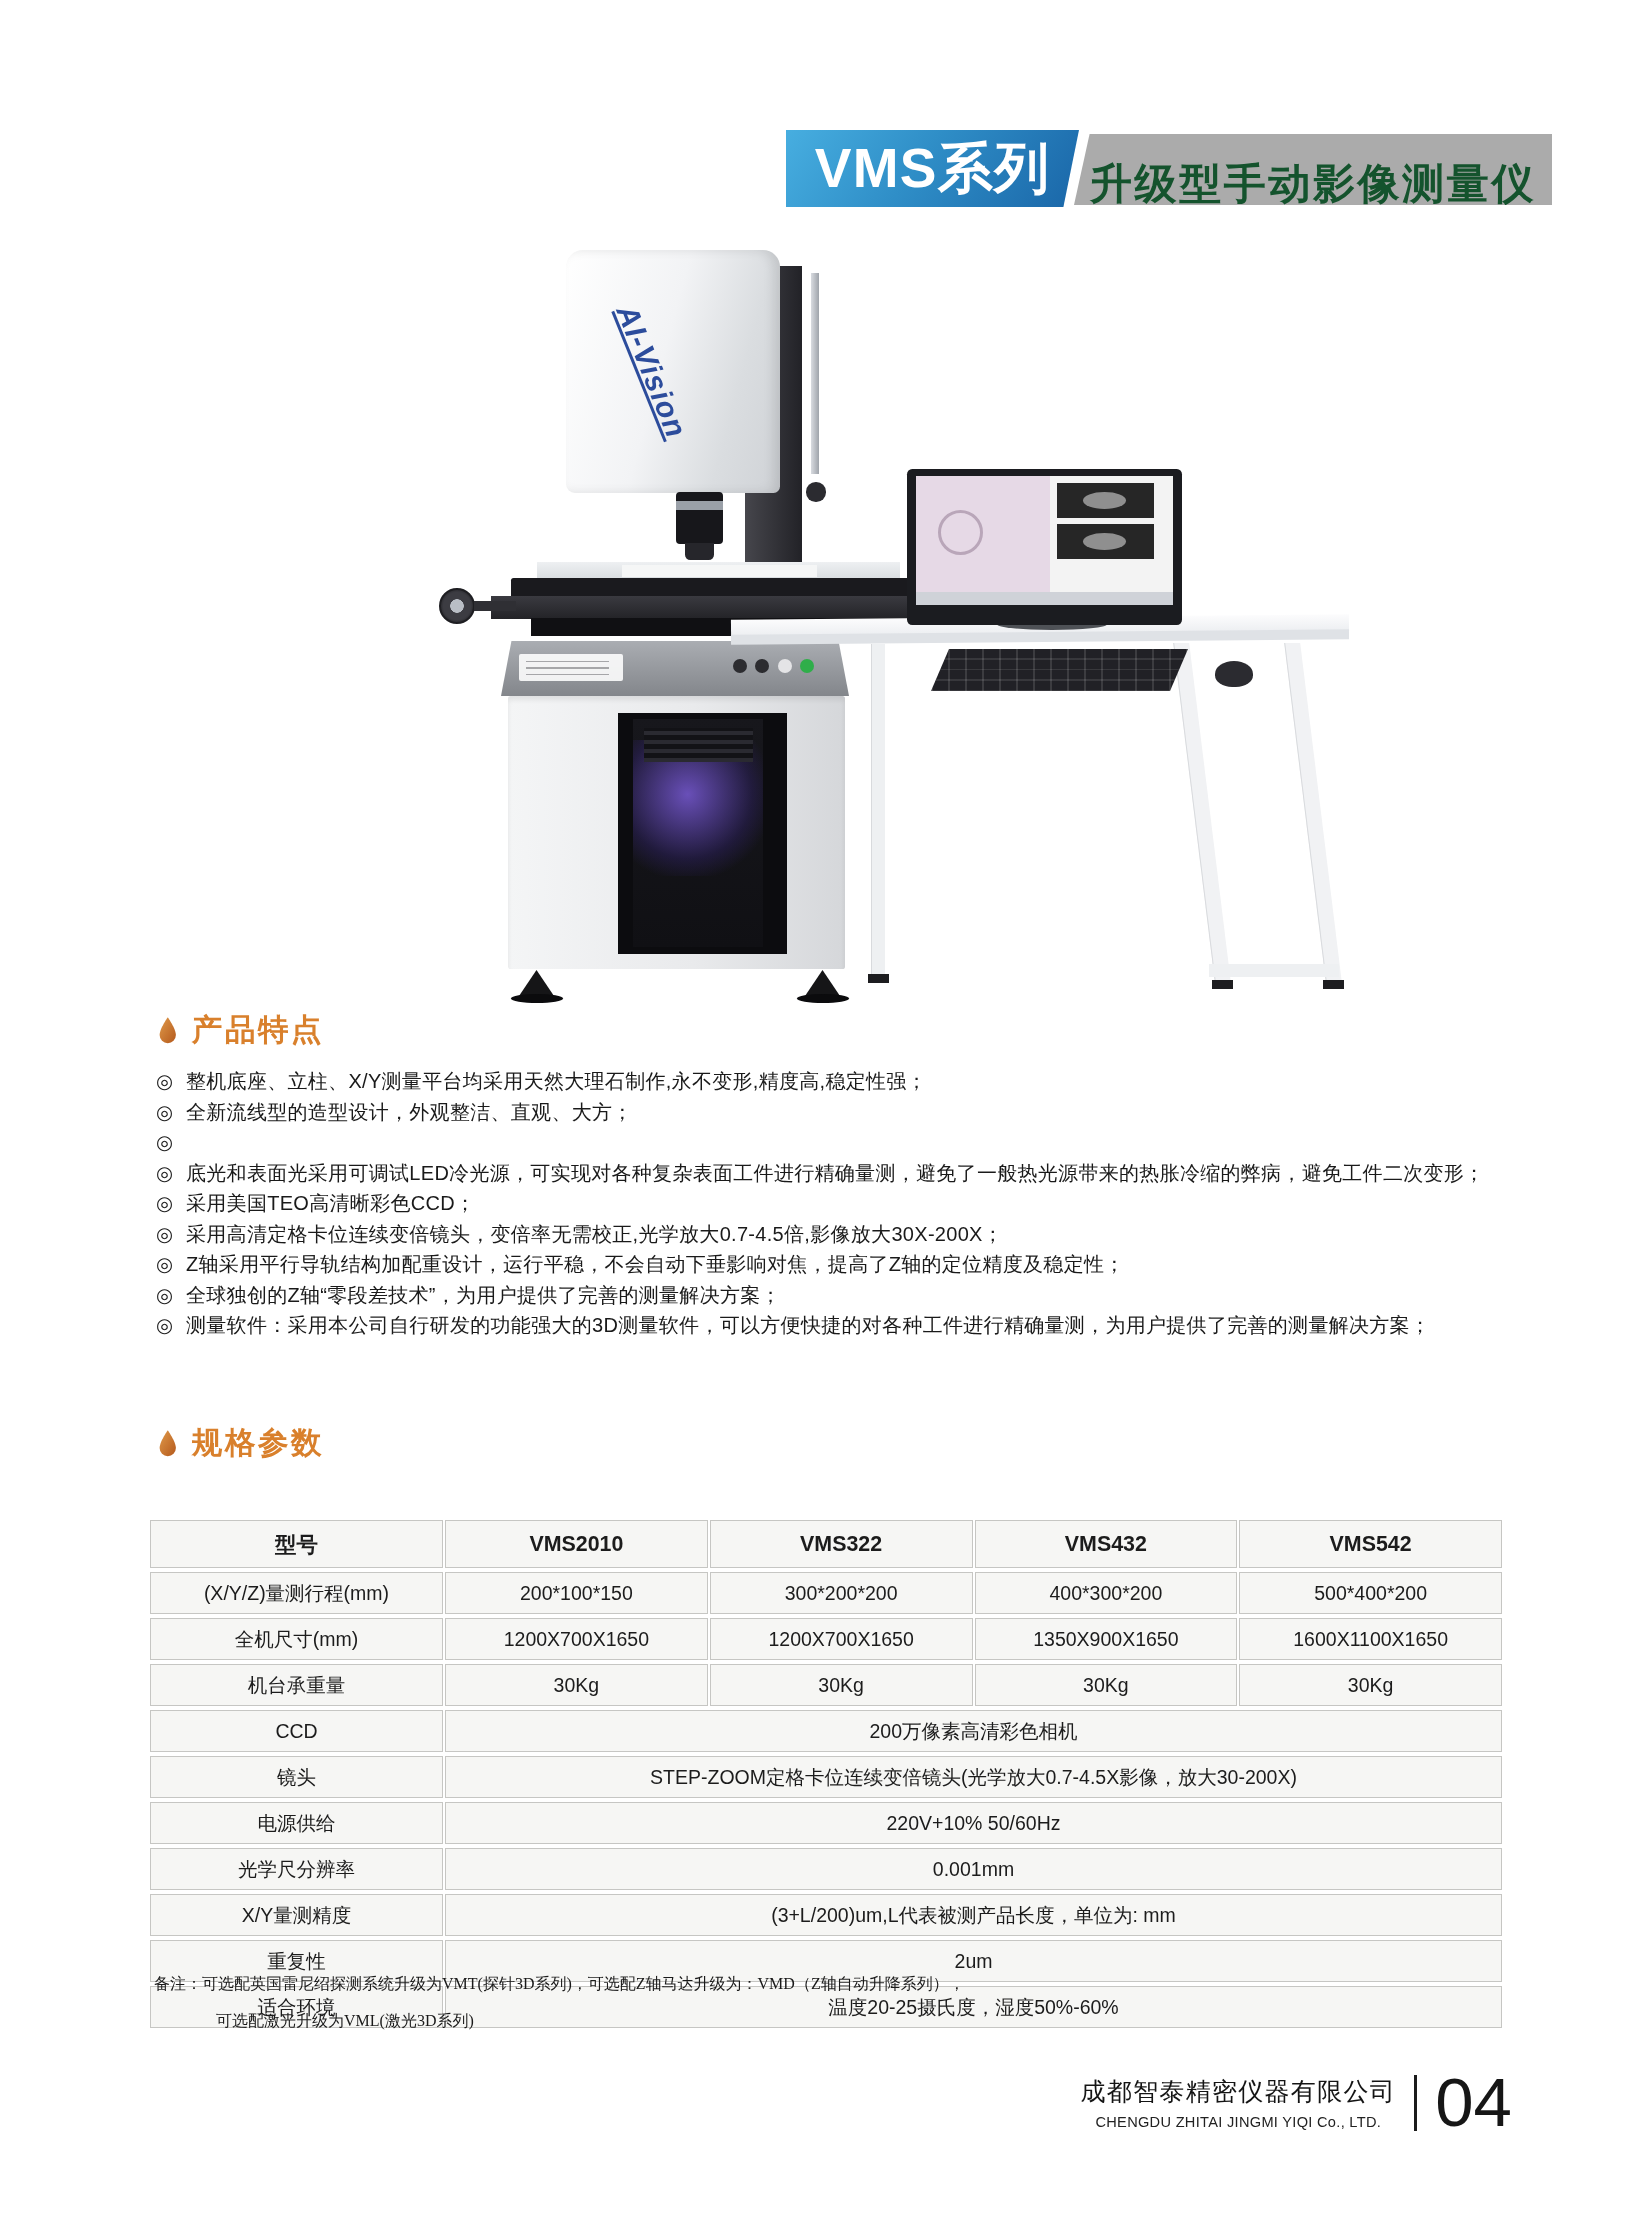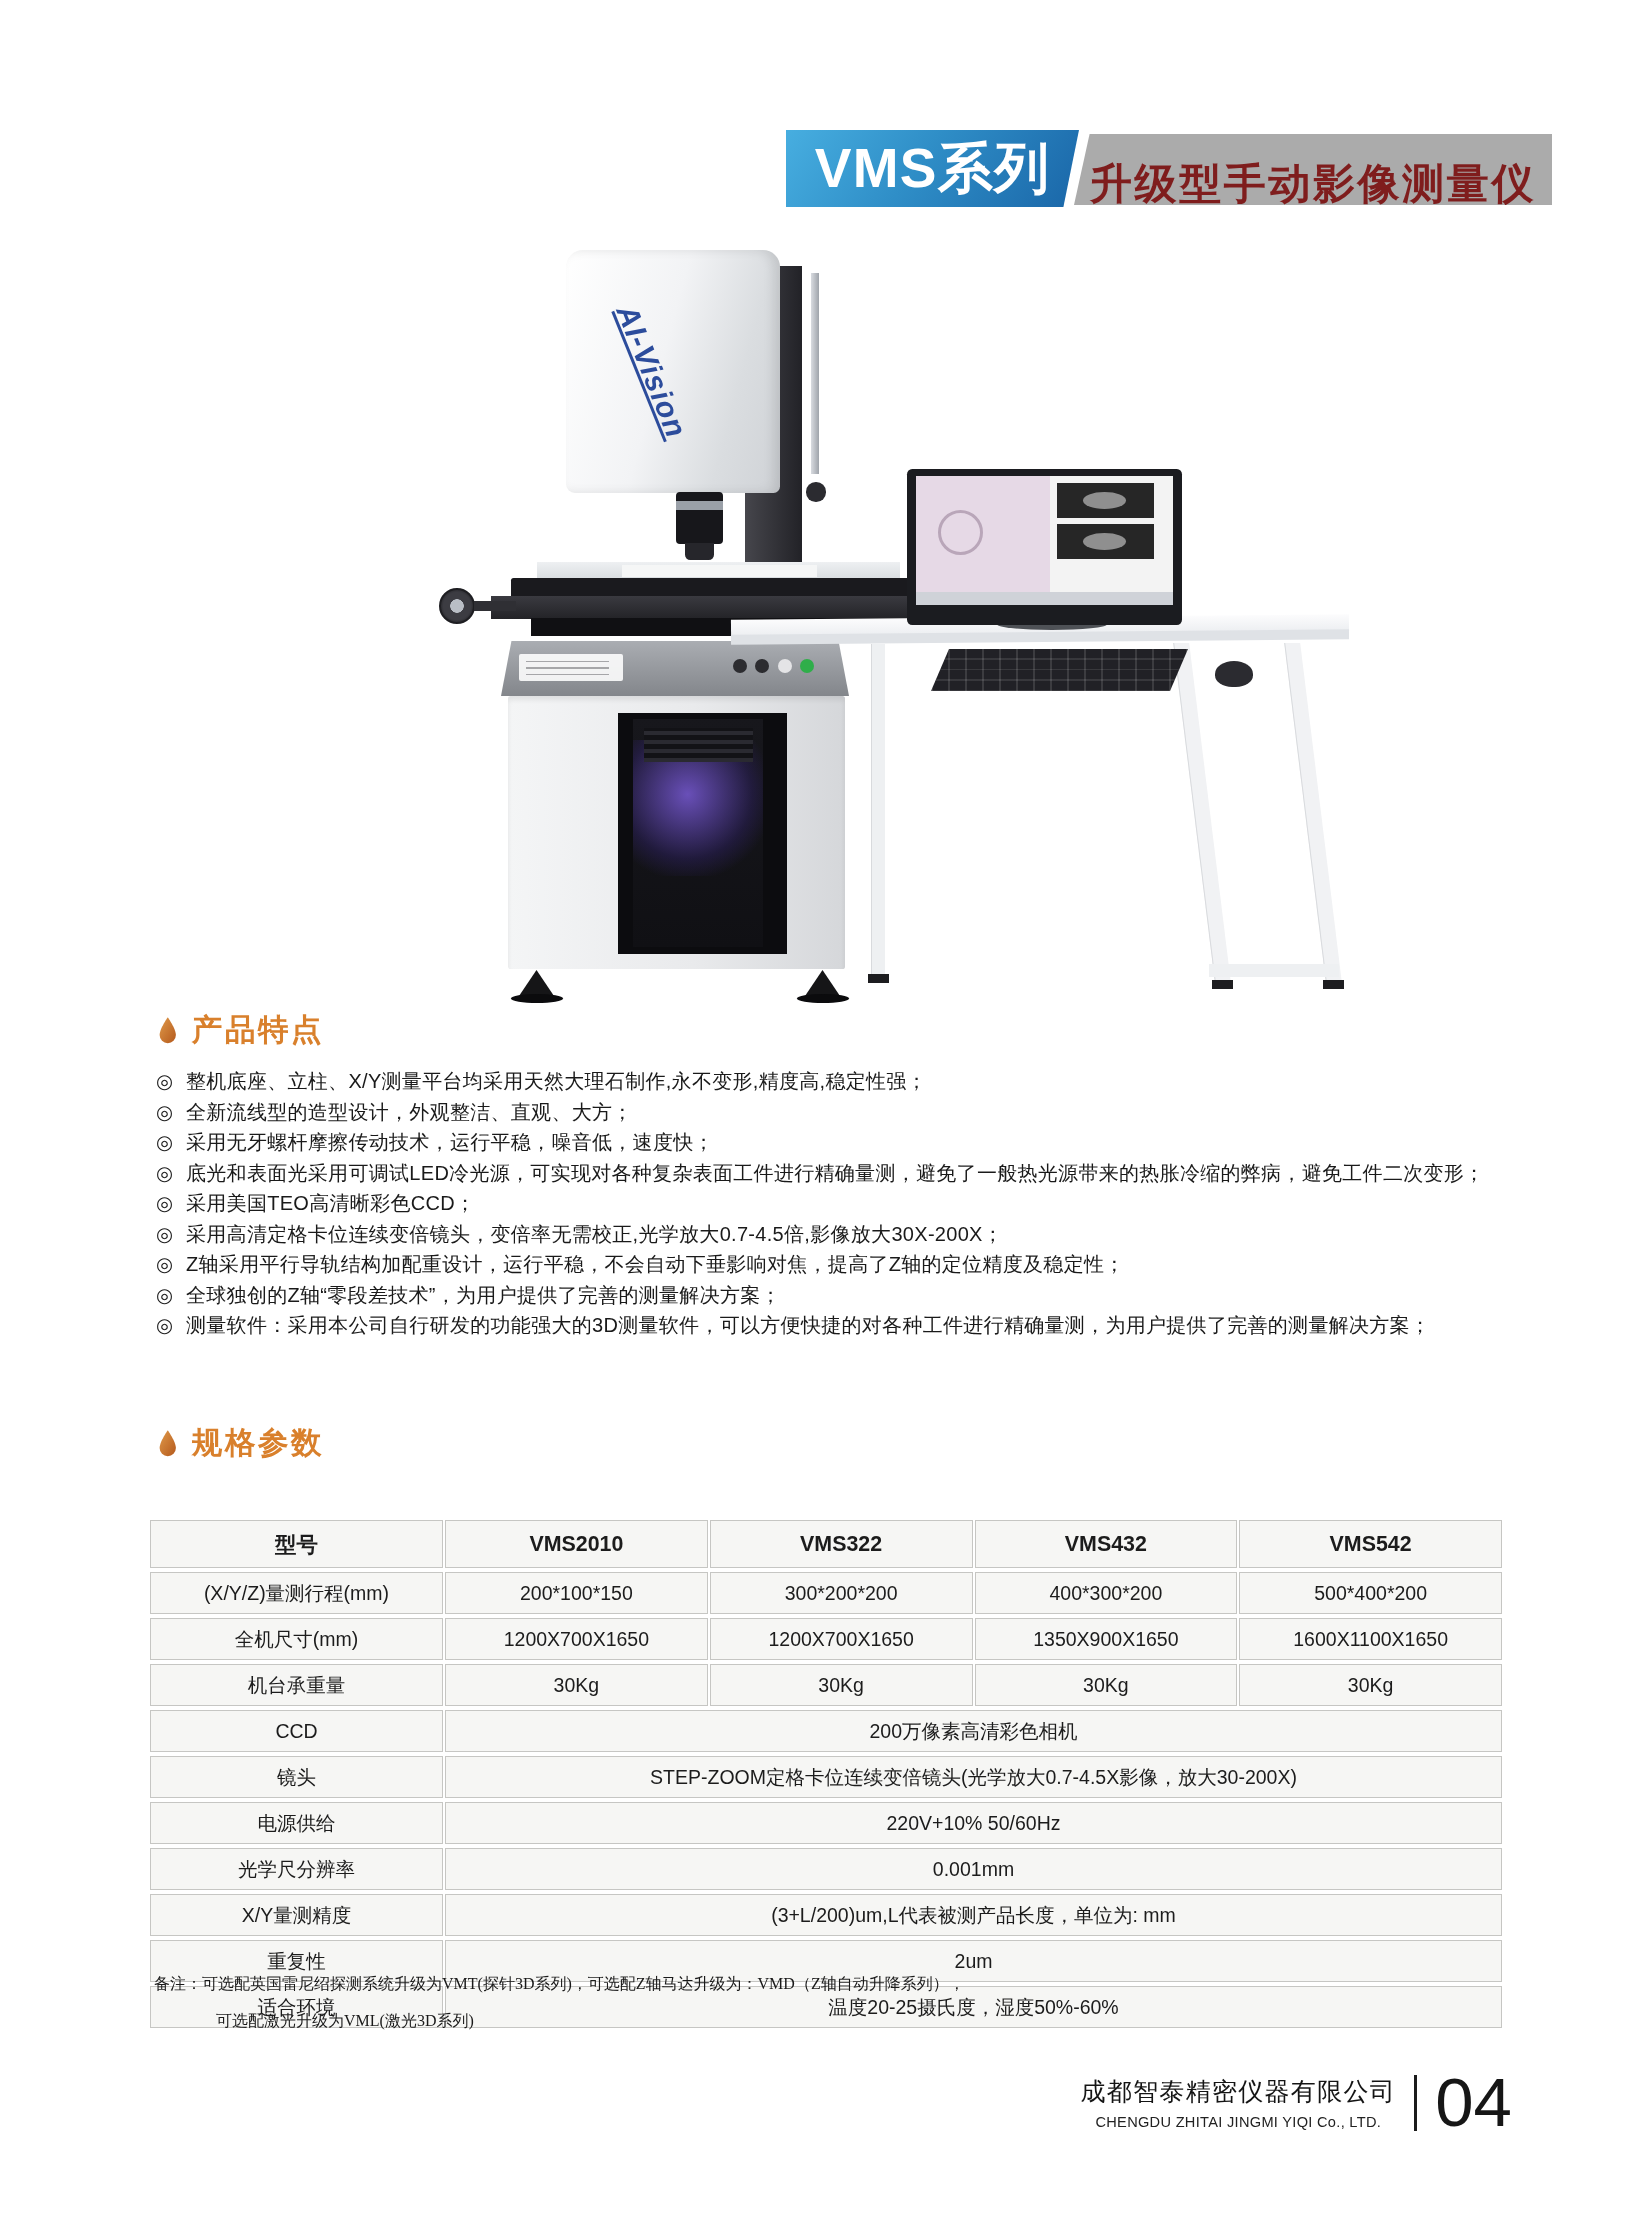--- a/index.html
+++ b/index.html
@@ -15,21 +15,21 @@
   .page{position:relative;width:1646px;height:2227px;background:#ffffff;overflow:hidden;}
 
   
   .hdr-box{position:absolute;display:flex;align-items:center;justify-content:center;}
   .hdr-series{left:786px;top:130px;width:293px;height:77px;
     background:linear-gradient(125deg,var(--hdr-blue1) 0%,#2f8ec7 45%,var(--hdr-blue2) 100%);
     clip-path:polygon(0 0,100% 0,calc(100% - 15.6px) 100%,0 100%);}
   .hdr-series span{color:#fff;font-size:55px;font-weight:bold;letter-spacing:1.3px;}
   .hdr-sub{left:1074px;top:134px;width:478px;height:71px;background:var(--hdr-gray);
     clip-path:polygon(15.6px 0,100% 0,100% 100%,0 100%);}
-  .hdr-sub span{color:#7f1d1d;font-size:42px;font-weight:bold;letter-spacing:2.6px;margin-top:28px;}
+  .hdr-sub span{color:#14532d;font-size:42px;font-weight:bold;letter-spacing:2.6px;margin-top:28px;}
 
   
   .photo{position:absolute;inset:0;pointer-events:none;}
   .photo div{position:absolute;}
   .z-column{left:745px;top:266px;width:57px;height:325px;background:linear-gradient(90deg,#46464c,#222227);}
   .focus-rod{left:811px;top:273px;width:7.8px;height:201px;background:linear-gradient(90deg,#d8dbe0,#9fa4ab);}
   .focus-knob{left:806px;top:482px;width:19.5px;height:19.5px;border-radius:50%;background:#2b2b30;}
   .head{left:566px;top:250px;width:214px;height:243px;border-radius:17px 17px 6.5px 9px;
     background:linear-gradient(105deg,#ffffff 0%,#f2f3f5 45%,#dadde0 75%,#cfd2d6 100%);
     box-shadow:inset -6.5px 0 10.4px rgba(0,0,0,.10);}
@@ -214,21 +214,20 @@
       <li>
         <span class="bullet">◎</span>
         <span class="ftext">整机底座、立柱、X/Y测量平台均采用天然大理石制作,永不变形,精度高,稳定性强；</span>
       </li>
       <li>
         <span class="bullet">◎</span>
         <span class="ftext">全新流线型的造型设计，外观整洁、直观、大方；</span>
       </li>
       <li>
         <span class="bullet">◎</span>
-        <span class="ftext">采用无牙螺杆摩擦传动技术，运行平稳，噪音低，速度快；</span>
       </li>
       <li>
         <span class="bullet">◎</span>
         <span class="ftext">底光和表面光采用可调试LED冷光源，可实现对各种复杂表面工件进行精确量测，避免了一般热光源带来的热胀冷缩的弊病，避免工件二次变形；</span>
       </li>
       <li>
         <span class="bullet">◎</span>
         <span class="ftext">采用美国TEO高清晰彩色CCD；</span>
       </li>
       <li>

